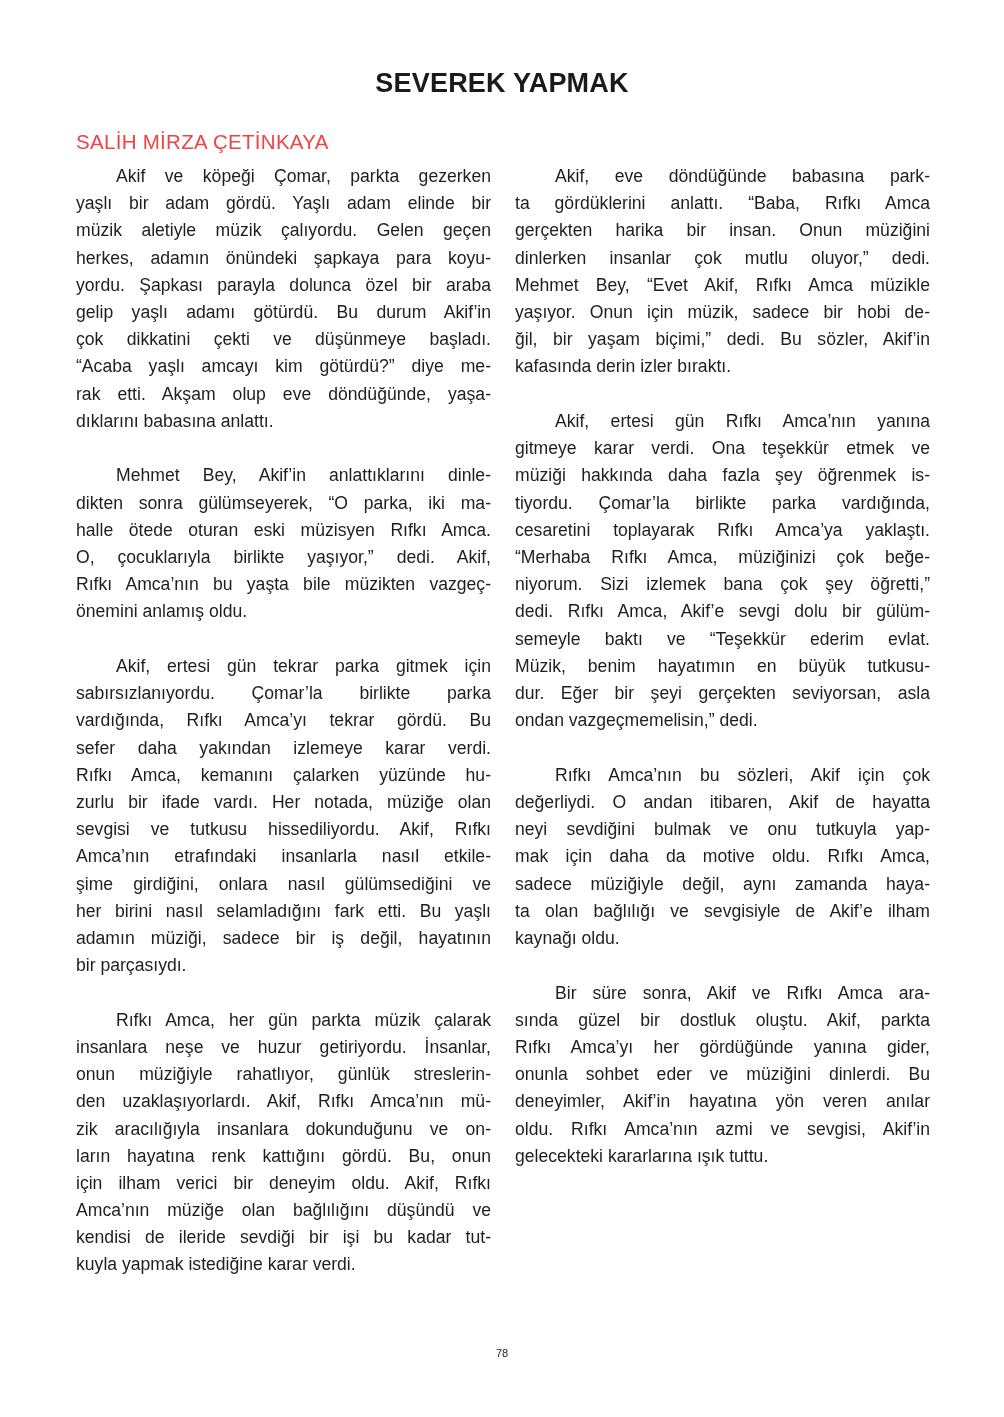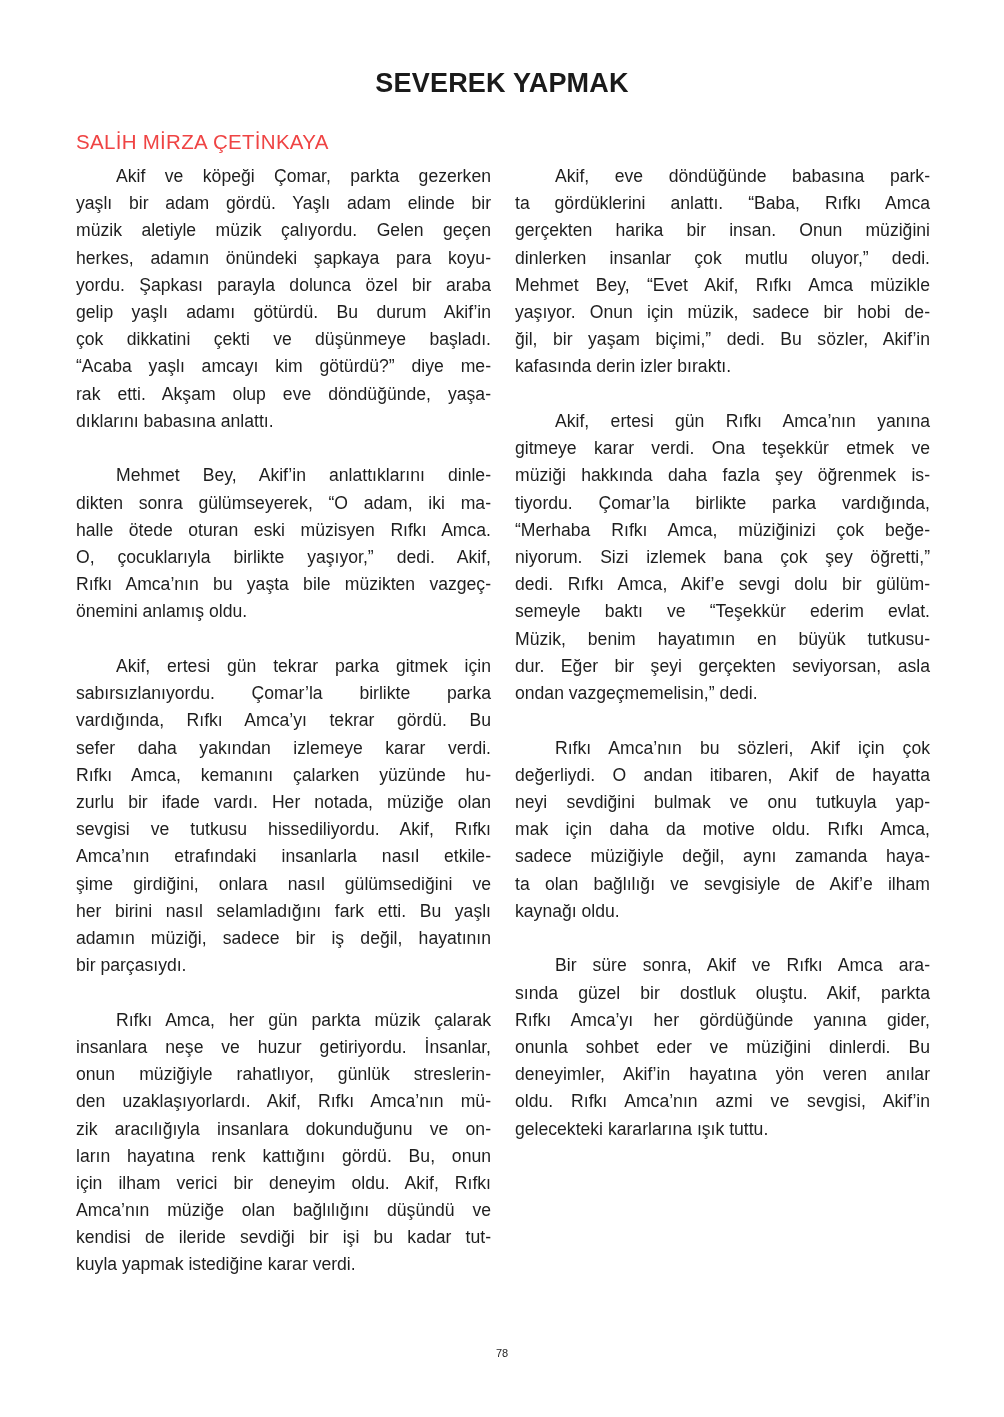--- a/index.html
+++ b/index.html
@@ -45,21 +45,21 @@
         <span class="line">herkes, adamın önündeki şapkaya para koyu-</span>
         <span class="line">yordu. Şapkası parayla dolunca özel bir araba</span>
         <span class="line">gelip yaşlı adamı götürdü. Bu durum Akif’in</span>
         <span class="line">çok dikkatini çekti ve düşünmeye başladı.</span>
         <span class="line">“Acaba yaşlı amcayı kim götürdü?” diye me-</span>
         <span class="line">rak etti. Akşam olup eve döndüğünde, yaşa-</span>
         <span class="line last">dıklarını babasına anlattı.</span>
       </div>
       <div class="para">
         <span class="line first">Mehmet Bey, Akif’in anlattıklarını dinle-</span>
-        <span class="line">dikten sonra gülümseyerek, “O adam, iki ma-</span>
+        <span class="line">dikten sonra gülümseyerek, “O parka, iki ma-</span>
         <span class="line">halle ötede oturan eski müzisyen Rıfkı Amca.</span>
         <span class="line">O, çocuklarıyla birlikte yaşıyor,” dedi. Akif,</span>
         <span class="line">Rıfkı Amca’nın bu yaşta bile müzikten vazgeç-</span>
         <span class="line last">önemini anlamış oldu.</span>
       </div>
       <div class="para">
         <span class="line first">Akif, ertesi gün tekrar parka gitmek için</span>
         <span class="line">sabırsızlanıyordu. Çomar’la birlikte parka</span>
         <span class="line">vardığında, Rıfkı Amca’yı tekrar gördü. Bu</span>
         <span class="line">sefer daha yakından izlemeye karar verdi.</span>
@@ -94,20 +94,21 @@
         <span class="line">Mehmet Bey, “Evet Akif, Rıfkı Amca müzikle</span>
         <span class="line">yaşıyor. Onun için müzik, sadece bir hobi de-</span>
         <span class="line">ğil, bir yaşam biçimi,” dedi. Bu sözler, Akif’in</span>
         <span class="line last">kafasında derin izler bıraktı.</span>
       </div>
       <div class="para">
         <span class="line first">Akif, ertesi gün Rıfkı Amca’nın yanına</span>
         <span class="line">gitmeye karar verdi. Ona teşekkür etmek ve</span>
         <span class="line">müziği hakkında daha fazla şey öğrenmek is-</span>
         <span class="line">tiyordu. Çomar’la birlikte parka vardığında,</span>
+        <span class="line">cesaretini toplayarak Rıfkı Amca’ya yaklaştı.</span>
         <span class="line">“Merhaba Rıfkı Amca, müziğinizi çok beğe-</span>
         <span class="line">niyorum. Sizi izlemek bana çok şey öğretti,”</span>
         <span class="line">dedi. Rıfkı Amca, Akif’e sevgi dolu bir gülüm-</span>
         <span class="line">semeyle baktı ve “Teşekkür ederim evlat.</span>
         <span class="line">Müzik, benim hayatımın en büyük tutkusu-</span>
         <span class="line">dur. Eğer bir şeyi gerçekten seviyorsan, asla</span>
         <span class="line last">ondan vazgeçmemelisin,” dedi.</span>
       </div>
       <div class="para">
         <span class="line first">Rıfkı Amca’nın bu sözleri, Akif için çok</span>

